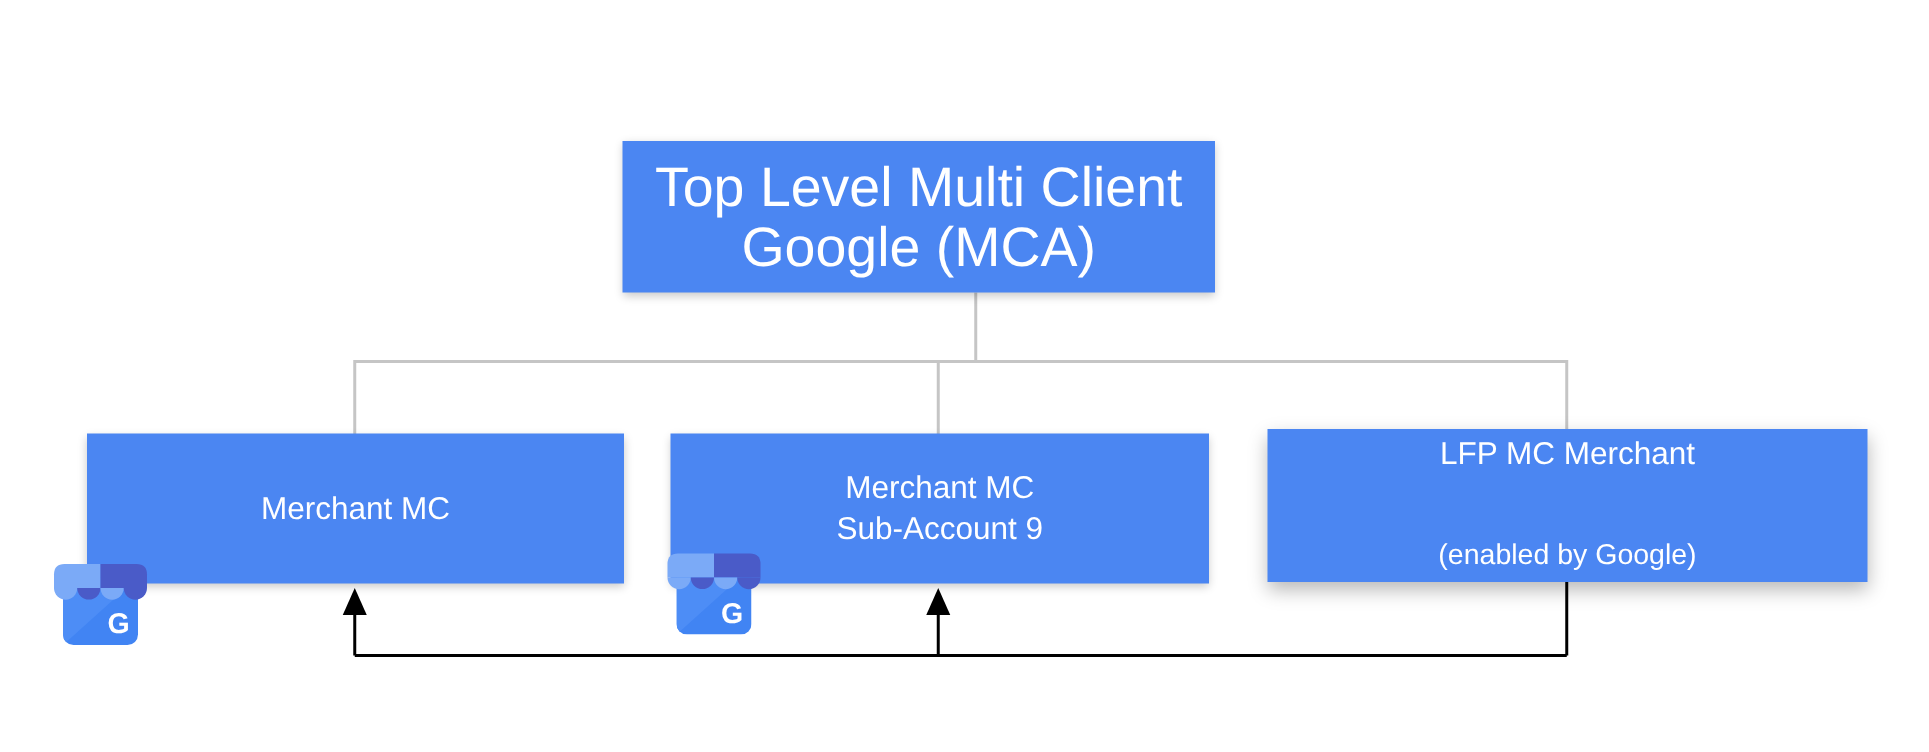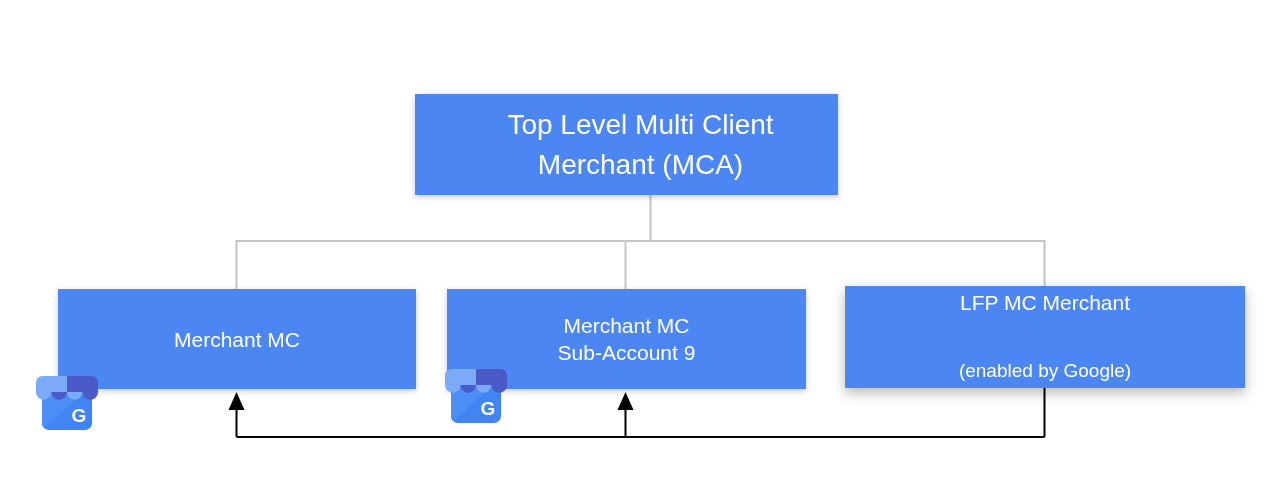--- a/index.html
+++ b/index.html
@@ -43,23 +43,22 @@
     display: flex;
     flex-direction: column;
     align-items: center;
     justify-content: center;
     text-align: center;
     box-shadow: 0 2px 6px rgba(0,0,0,0.22);
   }
   .node-mca {
     left: 415px; top: 94px;
     width: 395px; height: 101px;
-    font-size: 28px;
+    font-size: 37px;
     line-height: 40px;
-    padding-left: 28px;
   }
   .node-sub1 {
     left: 58px; top: 289px;
     width: 358px; height: 100px;
     font-size: 21px;
     line-height: 27px;
   }
   .node-sub2 {
     left: 447px; top: 289px;
     width: 359px; height: 100px;
@@ -104,21 +103,21 @@
 
     <path class="gray-line" d="M650.5 195 V241 M236.5 241 H1044.5 M236.5 240 V290 M625.5 240 V290 M1044.5 240 V287"></path>
 
     <path class="black-line" d="M1044.5 388 V437 M1044.5 437 H236.5 M236.5 437 V408 M625.5 437 V408"></path>
     <polygon class="arrow-head" points="236.5,392 228.5,410 244.5,410"></polygon>
     <polygon class="arrow-head" points="625.5,392 617.5,410 633.5,410"></polygon>
   </svg>
 
   <div class="node node-mca">
     <div class="line1">Top Level Multi Client</div>
-    <div class="line2">Merchant (MCA)</div>
+    <div class="line2">Google (MCA)</div>
   </div>
 
   <div class="node node-sub1">
     <div class="line1">Merchant MC</div>
   </div>
 
   <div class="node node-sub2">
     <div class="line1">Merchant MC</div>
     <div class="line2">Sub-Account 9</div>
   </div>

